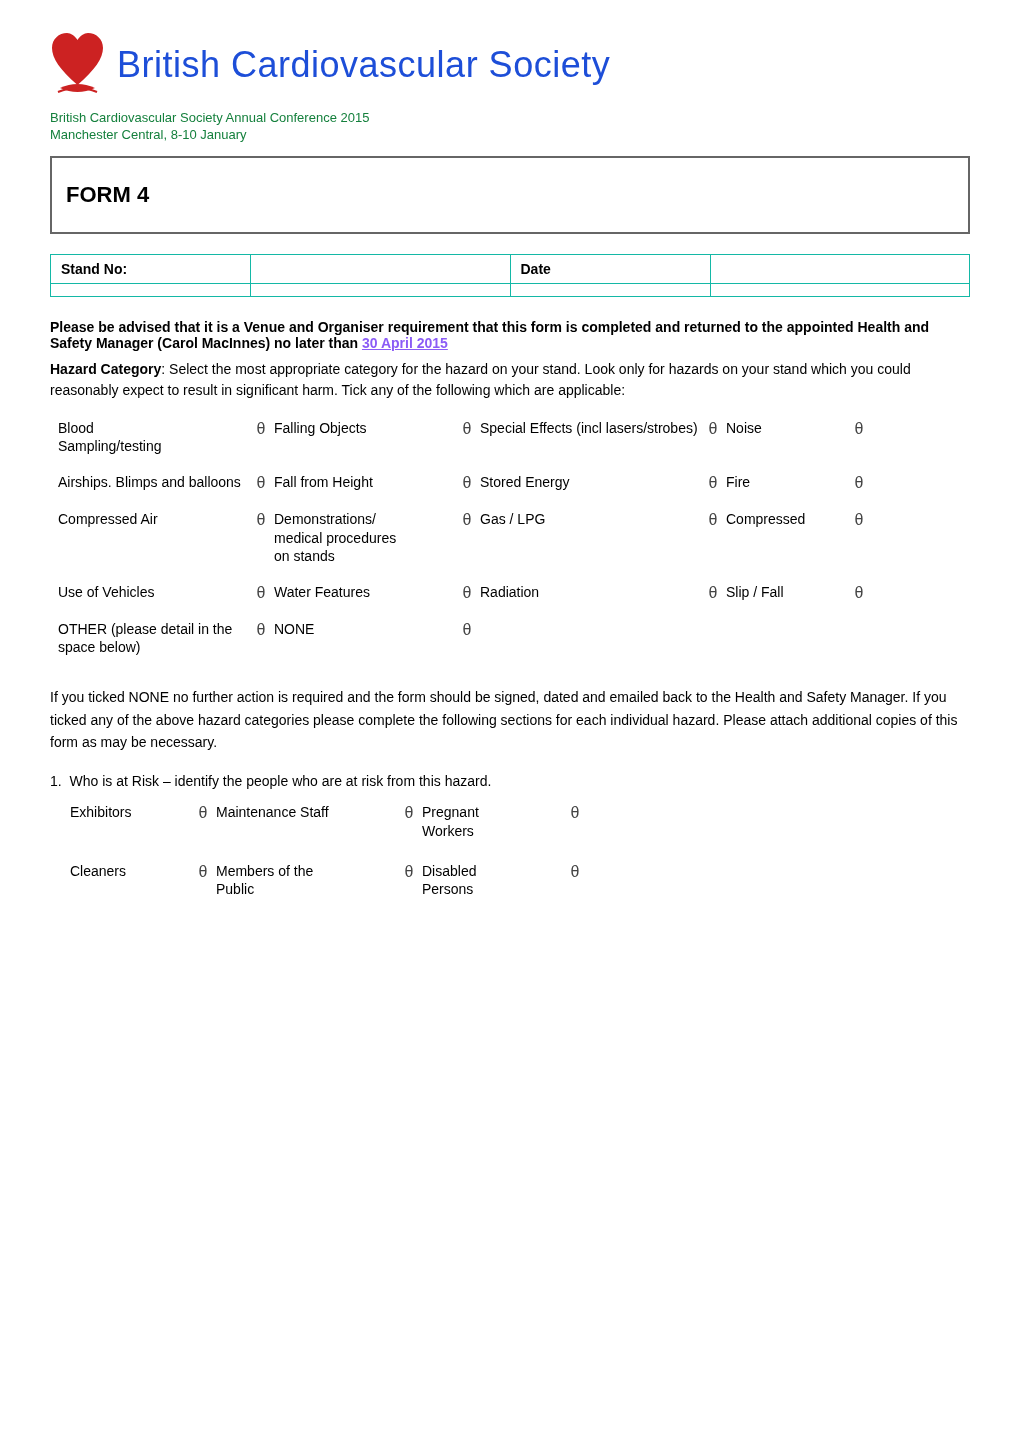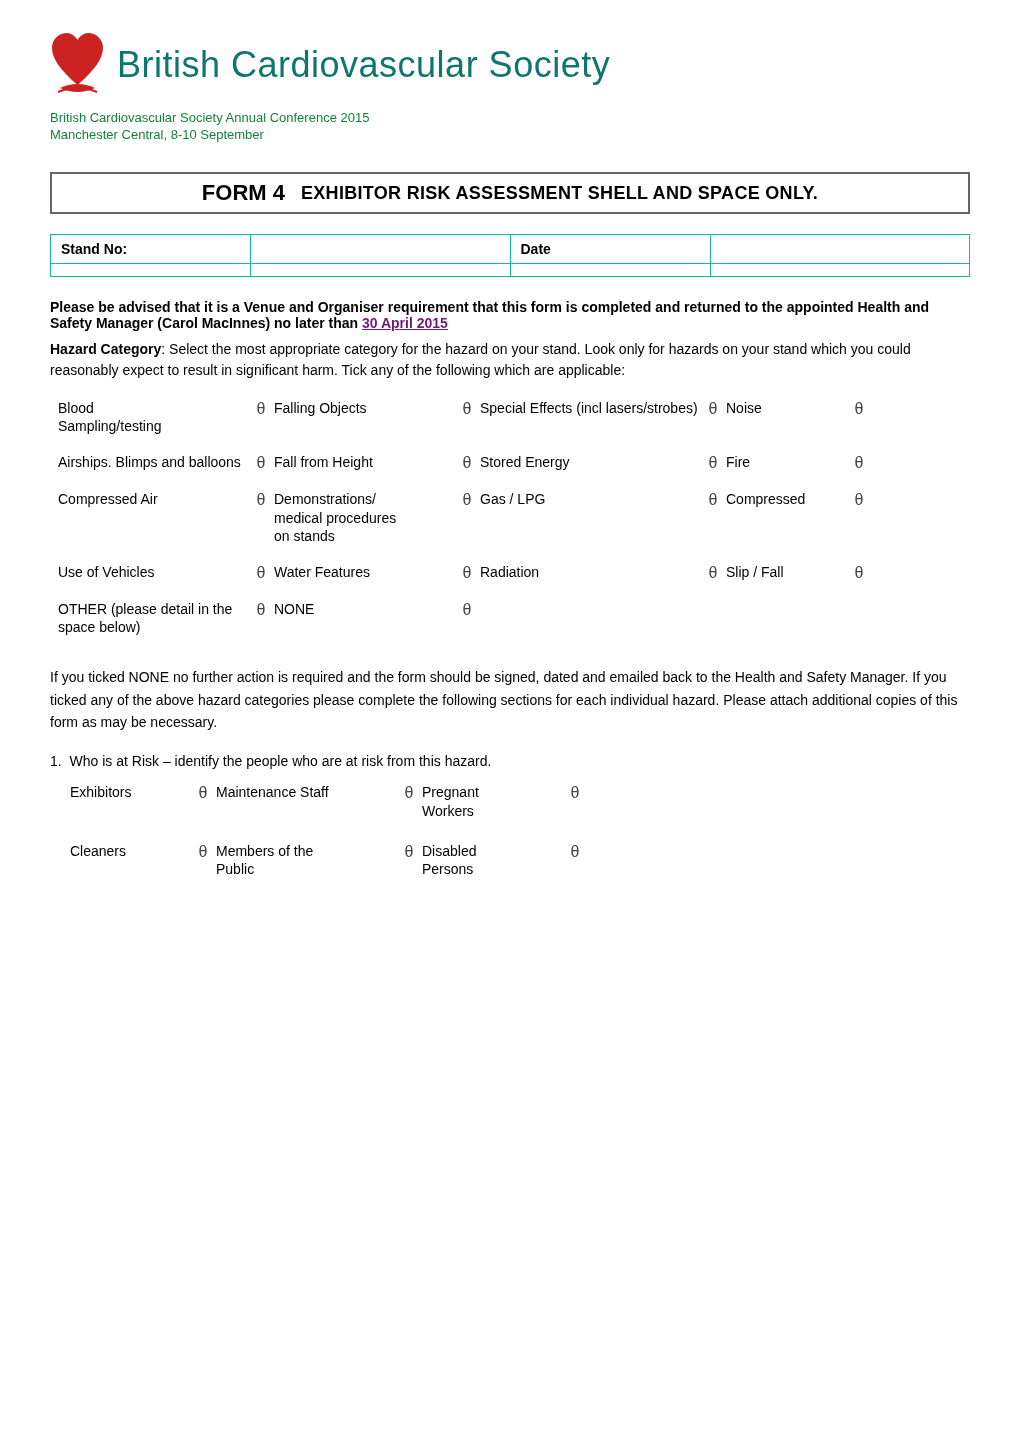--- a/index.html
+++ b/index.html
@@ -21,36 +21,35 @@
     }
     .logo-icon {
       width: 55px;
       height: 70px;
       margin-right: 12px;
       flex-shrink: 0;
     }
     .org-title {
       font-size: 36px;
       font-weight: 300;
-      color: #0f766e;
+      color: #1d4ed8;
       letter-spacing: 0.5px;
     }
     .sub-header {
       font-size: 13px;
       color: #15803d;
       margin-bottom: 2px;
     }
     .form-title-box {
       border: 2px solid #666;
-      padding: 6px 14px;
-      margin: 30px 0 20px 0;
+      padding: 24px 14px;
+      margin: 14px 0 20px 0;
       display: flex;
       align-items: center;
       gap: 16px;
-      justify-content: center;
     }
     .form-title-box .form-num {
       font-size: 22px;
       font-weight: 900;
     }
     .form-title-box .form-desc {
       font-size: 18px;
       font-weight: 900;
       letter-spacing: 0.3px;
     }
@@ -70,21 +69,21 @@
       width: 200px;
     }
 
     
     .notice-bold {
       font-weight: bold;
       font-size: 14px;
       margin-bottom: 8px;
     }
     .notice-bold .highlight {
-      color: #701a75;
+      color: #8b5cf6;
       text-decoration: underline;
     }
     .body-text {
       font-size: 14px;
       margin-bottom: 18px;
       line-height: 1.5;
     }
     .body-text .bold-label {
       font-weight: bold;
     }
@@ -146,25 +145,24 @@
 
     <path d="M27.5 55 C10 40, 2 28, 2 18 C2 9, 9 3, 17 3 C21 3, 25 6, 27.5 10 C30 6, 34 3, 38 3 C46 3, 53 9, 53 18 C53 28, 45 40, 27.5 55 Z" fill="#cc2222" stroke="none"></path>
 
     <path d="M10 58 Q27.5 50 45 58 Q27.5 66 10 58 Z" fill="#cc2222" stroke="none"></path>
     <path d="M8 62 Q27.5 54 47 62" fill="none" stroke="#cc2222" stroke-width="2"></path>
   </svg>
   <span class="org-title">British Cardiovascular Society</span>
 </div>
 
 <div class="sub-header">British Cardiovascular Society Annual Conference 2015</div>
-<div class="sub-header">Manchester Central, 8-10 September</div>
+<div class="sub-header">Manchester Central, 8-10 January</div>
 
 <div class="form-title-box">
   <span class="form-num">FORM 4</span>
-  <span class="form-desc">EXHIBITOR RISK ASSESSMENT SHELL AND SPACE ONLY.</span>
 </div>
 
 <table class="info-table">
   <tbody>
       <tr>
     <td class="label-cell">Stand No:</td>
     <td></td>
     <td class="label-cell">Date</td>
     <td></td>
   </tr>

